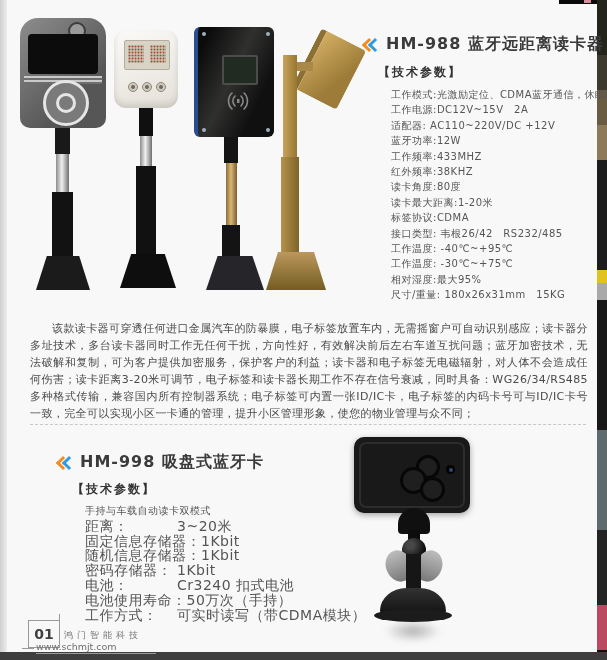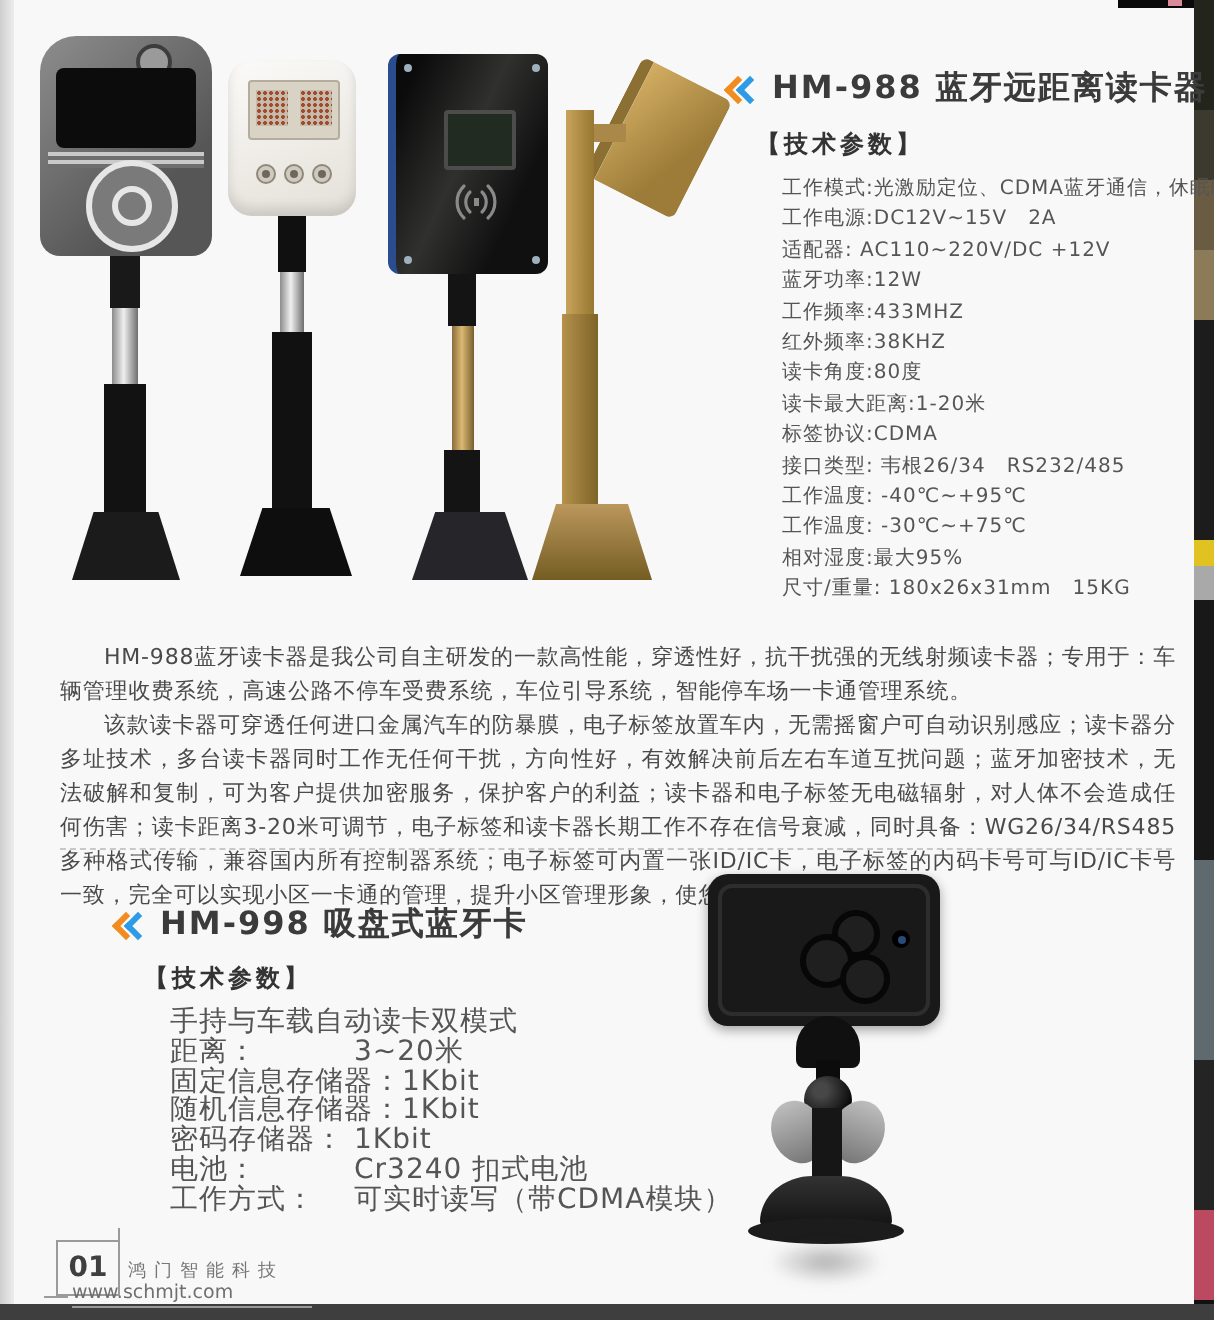--- a/index.html
+++ b/index.html
@@ -97,21 +97,21 @@
     line-height:17px;letter-spacing:0.4px;text-align:justify;}
   .desc p{margin:0;text-indent:2em;}
   .dash-sep{position:absolute;left:30px;top:424px;width:556px;border-top:1px dashed #c8c8c8;}
 
   
   .panel998{position:absolute;left:58px;top:452px;width:285px;}
   .panel998 .tech-header{margin:8px 0 6px 14px;}
   .spec998-list{margin-left:27px;}
   .spec998-row{font-size:14px;color:#555;line-height:14.8px;letter-spacing:0.5px;white-space:nowrap;}
   .spec998-row .lab{display:inline-block;min-width:92px;}
-  .mode-line{font-size:14px;color:#555;line-height:14.8px;letter-spacing:0.5px;}
+  .mode-line{font-size:10px;color:#555;line-height:14.8px;letter-spacing:0.5px;}
 
   
   .photo998{position:absolute;left:335px;top:428px;width:265px;height:215px;}
   .dev{position:absolute;left:19px;top:9px;width:116px;height:76px;background:#191919;border-radius:10px;
     box-shadow:0 2px 6px rgba(0,0,0,.35);}
   .dev-outline{position:absolute;left:5px;top:5px;right:5px;bottom:5px;border:2px solid #2d2d2d;border-radius:7px;}
   .dev-btn{position:absolute;border-radius:50%;border:3px solid #070707;background:#1f1f1f;}
   .dev-btn.a{left:62px;top:18px;width:18px;height:18px;}
   .dev-btn.b{left:46px;top:30px;width:21px;height:21px;}
   .dev-btn.c{left:66px;top:40px;width:19px;height:19px;}
@@ -243,50 +243,50 @@
     <div class="spec-list">
       <div class="spec-row"><span class="lab">工作模式:</span><span class="val">光激励定位、CDMA蓝牙通信，休眠唤醒</span></div>
       <div class="spec-row"><span class="lab">工作电源:</span><span class="val">DC12V~15V　2A</span></div>
       <div class="spec-row"><span class="lab">适配器:</span><span class="val"> AC110~220V/DC +12V</span></div>
       <div class="spec-row"><span class="lab">蓝牙功率:</span><span class="val">12W</span></div>
       <div class="spec-row"><span class="lab">工作频率:</span><span class="val">433MHZ</span></div>
       <div class="spec-row"><span class="lab">红外频率:</span><span class="val">38KHZ</span></div>
       <div class="spec-row"><span class="lab">读卡角度:</span><span class="val">80度</span></div>
       <div class="spec-row"><span class="lab">读卡最大距离:</span><span class="val">1-20米</span></div>
       <div class="spec-row"><span class="lab">标签协议:</span><span class="val">CDMA</span></div>
-      <div class="spec-row"><span class="lab">接口类型:</span><span class="val"> 韦根26/34　RS232/485</span></div>
+      <div class="spec-row"><span class="lab">接口类型:</span><span class="val"> 韦根26/42　RS232/485</span></div>
       <div class="spec-row"><span class="lab">工作温度:</span><span class="val"> -40℃~+95℃</span></div>
       <div class="spec-row"><span class="lab">工作温度:</span><span class="val"> -30℃~+75℃</span></div>
       <div class="spec-row"><span class="lab">相对湿度:</span><span class="val">最大95%</span></div>
       <div class="spec-row"><span class="lab">尺寸/重量:</span><span class="val"> 180x26x31mm　15KG</span></div>
     </div>
   </div>
 
   <div class="desc">
-    <p>HM-988蓝牙读卡器是我公司自主研发的一款高性能，穿透性好，抗干扰强的无线射频读卡器；专用于：车辆管理收费系统，高速公路不停车受费系统，车位引导系统，智能停车场一卡通管理系统。</p>
     <p>该款读卡器可穿透任何进口金属汽车的防暴膜，电子标签放置车内，无需摇窗户可自动识别感应；读卡器分多址技术，多台读卡器同时工作无任何干扰，方向性好，有效解决前后左右车道互扰问题；蓝牙加密技术，无法破解和复制，可为客户提供加密服务，保护客户的利益；读卡器和电子标签无电磁辐射，对人体不会造成任何伤害；读卡距离3-20米可调节，电子标签和读卡器长期工作不存在信号衰减，同时具备：WG26/34/RS485多种格式传输，兼容国内所有控制器系统；电子标签可内置一张ID/IC卡，电子标签的内码卡号可与ID/IC卡号一致，完全可以实现小区一卡通的管理，提升小区管理形象，使您的物业管理与众不同；</p>
   </div>
   <div class="dash-sep"></div>
 
   <div class="panel998">
     <div class="prod-title">
       <span class="chevs">
         <span class="chev orange"></span>
         <span class="chev blue"></span>
       </span>
       <span>HM-998 吸盘式蓝牙卡</span>
     </div>
     <div class="tech-header">【技术参数】</div>
     <div class="spec998-list">
       <div class="mode-line">手持与车载自动读卡双模式</div>
       <div class="spec998-row"><span class="lab">距离：</span><span class="val">3~20米</span></div>
       <div class="spec998-row"><span class="lab">固定信息存储器：</span><span class="val">1Kbit</span></div>
       <div class="spec998-row"><span class="lab">随机信息存储器：</span><span class="val">1Kbit</span></div>
       <div class="spec998-row"><span class="lab">密码存储器：</span><span class="val">1Kbit</span></div>
       <div class="spec998-row"><span class="lab">电池：</span><span class="val">Cr3240 扣式电池</span></div>
+      <div class="spec998-row"><span class="lab">电池使用寿命：</span><span class="val">50万次（手持）</span></div>
       <div class="spec998-row"><span class="lab">工作方式：</span><span class="val">可实时读写（带CDMA模块）</span></div>
     </div>
   </div>
 
   <div class="photo998">
     <div class="dev">
       <div class="dev-outline"></div>
       <div class="dev-btn a"></div>
       <div class="dev-btn b"></div>
       <div class="dev-btn c"></div>

